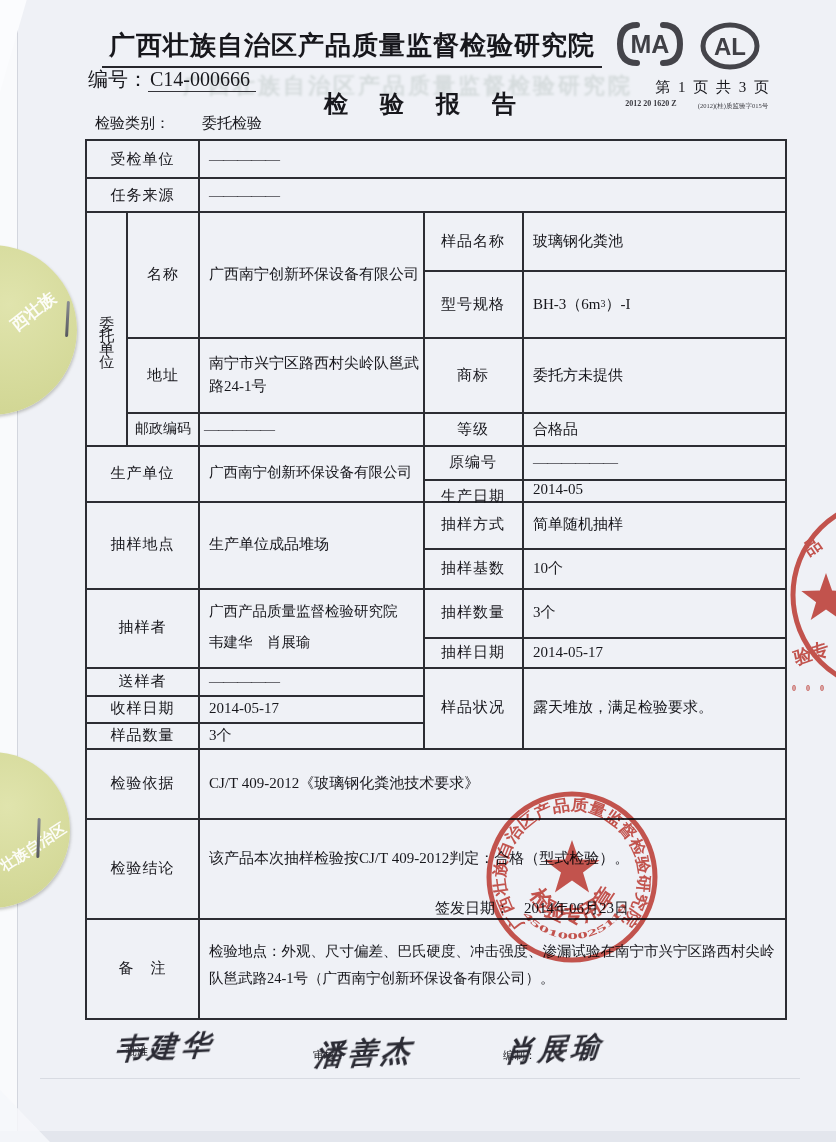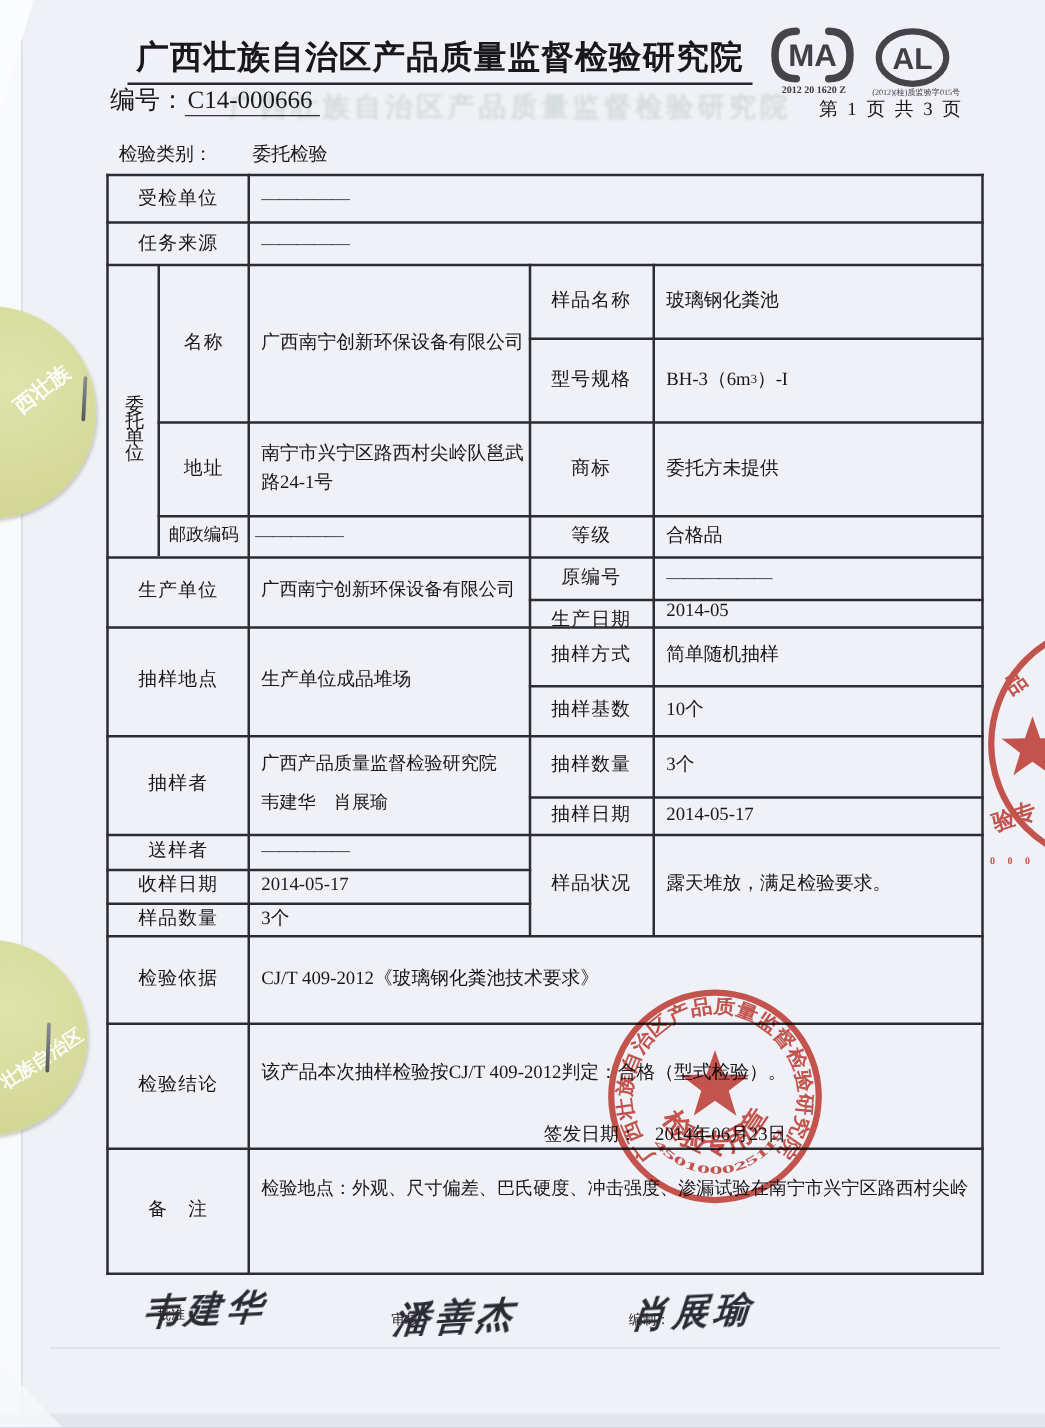--- a/index.html
+++ b/index.html
@@ -22,21 +22,21 @@
   .institute{position:absolute;left:102px;top:28px;width:500px;text-align:center;font-size:26px;font-weight:bold;
              letter-spacing:1px;border-bottom:2px solid #26262c;padding-bottom:3px;}
   .report-no{position:absolute;left:88px;top:66px;font-size:20px;}
   .report-no b{font-weight:normal;border-bottom:1.5px solid #34343a;padding:0 6px 1px 2px;font-family:"Liberation Serif",serif;}
   .page-info{position:absolute;left:628px;top:78px;width:170px;font-size:15px;letter-spacing:2px;text-align:center;}
   .big-title{position:absolute;left:290px;top:88px;width:260px;text-align:center;font-size:24px;font-weight:bold;letter-spacing:13px;text-indent:13px;}
   .category{position:absolute;left:95px;top:114px;font-size:15px;}
   .category .cv{margin-left:32px;}
   .ghost{position:absolute;left:183px;top:71px;width:470px;font-size:22px;font-weight:bold;letter-spacing:3px;
          color:#6f8578;opacity:.20;filter:blur(1.1px);pointer-events:none;}
-  .logo-code{position:absolute;font-weight:bold;color:#3a3a40;text-align:center;}
+  .logo-code{position:absolute;font-weight:bold;color:#3a3a40;text-align:center;margin-top:32px;}
   
   .sig-label{position:absolute;font-size:11px;margin-left:48px;}
   .sig-script{position:absolute;font-size:29px;font-style:italic;font-weight:600;color:#2b2b34;
               transform:rotate(-3deg) skewX(-8deg);letter-spacing:4px;filter:blur(.2px);}
   .faint-rule{position:absolute;left:40px;top:1078px;width:760px;height:1px;background:#d8dbe2;}
   
   .sticker{position:absolute;border-radius:50%;background:radial-gradient(circle at 60% 35%,#e0e4ad,#d2d795 70%,#c6cc87);
            box-shadow:1px 2px 3px rgba(60,60,40,.25);}
   .sticker-text{position:absolute;color:rgba(255,255,255,.92);font-weight:bold;white-space:nowrap;}
   .staple{position:absolute;width:3px;background:linear-gradient(#8b8e94,#56585e);border-radius:2px;}
@@ -67,20 +67,21 @@
   </svg>
   <div class="logo-code" style="left:606px;top:67px;width:90px;font-size:8px;">2012 20 1620 Z</div>
 
   <svg width="64" height="50" style="position:absolute;left:698px;top:22px;">
     <ellipse cx="32" cy="24" rx="27" ry="21" fill="none" stroke="#44444a" stroke-width="5"></ellipse>
     <text x="32" y="33" text-anchor="middle" font-size="24" font-weight="bold" fill="#404046" font-family="Liberation Sans,sans-serif">AL</text>
   </svg>
   <div class="logo-code" style="left:688px;top:70px;width:90px;font-size:6.5px;font-weight:normal;">(2012)(桂)质监验字015号</div>
 
   <div class="page-info">第 1 页 共 3 页</div>
+  <div class="big-title">检 验 报 告</div>
   <div class="category">
     <span>检验类别：</span><span class="cv">委托检验</span>
   </div>
 
   <div>
     <div class="vl" style="left:85px;top:139px;height:881px;"></div>
     <div class="vl" style="left:785px;top:139px;height:881px;"></div>
     <div class="vl" style="left:126px;top:212px;height:233px;"></div>
     <div class="vl" style="left:198px;top:139px;height:881px;"></div>
     <div class="vl" style="left:423px;top:211px;height:537px;"></div>
@@ -171,20 +172,21 @@
     <div class="lbl" style="left:87px;top:820px;width:111px;height:96px;">检验结论</div>
     <div class="val" style="left:200px;top:845px;width:585px;height:26px;">该产品本次抽样检验按CJ/T 409-2012判定：合格（型式检验）。</div>
     <div class="val" style="left:435px;top:896px;width:350px;height:24px;padding-left:0;">
       <span>签发日期：</span>
       <span style="margin-left:14px;">2014年06月23日</span>
     </div>
 
     <div class="lbl" style="left:87px;top:920px;width:111px;height:96px;">备　注</div>
     <div class="val" style="left:200px;top:938px;width:583px;height:60px;flex-direction:column;align-items:flex-start;justify-content:flex-start;line-height:27px;font-size:14.5px;">
       <span>检验地点：外观、尺寸偏差、巴氏硬度、冲击强度、渗漏试验在南宁市兴宁区路西村尖岭</span>
+      <span>队邕武路24-1号（广西南宁创新环保设备有限公司）。</span>
     </div>
   </div>
 
   <div class="sig-label" style="left:78px;top:1044px;">批准：</div>
   <div class="sig-script" style="left:115px;top:1028px;">韦建华</div>
   <div class="sig-label" style="left:265px;top:1048px;">审核：</div>
   <div class="sig-script" style="left:315px;top:1034px;">潘善杰</div>
   <div class="sig-label" style="left:455px;top:1048px;">编制：</div>
   <div class="sig-script" style="left:505px;top:1030px;">肖展瑜</div>
   <div class="faint-rule"></div>

